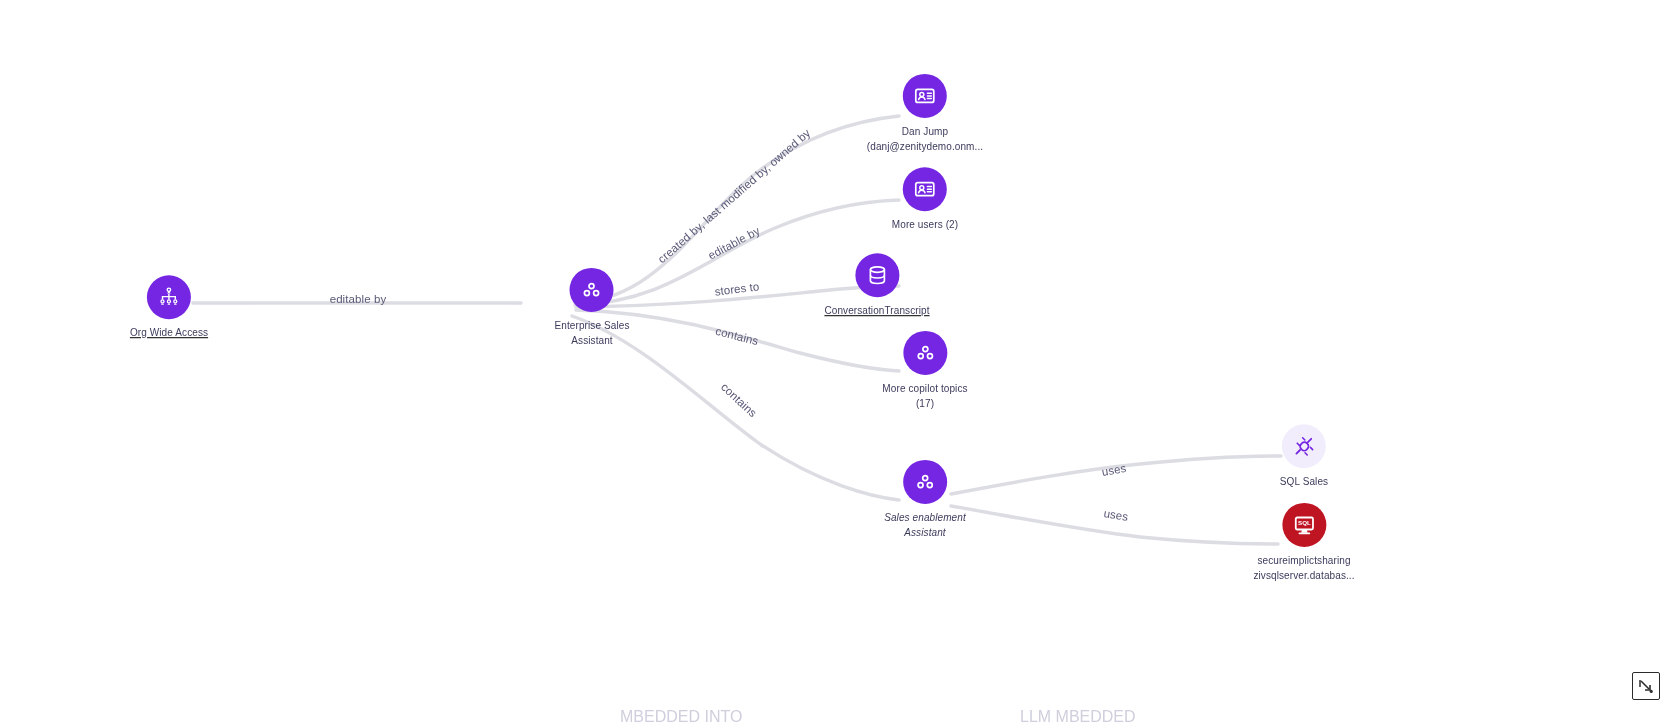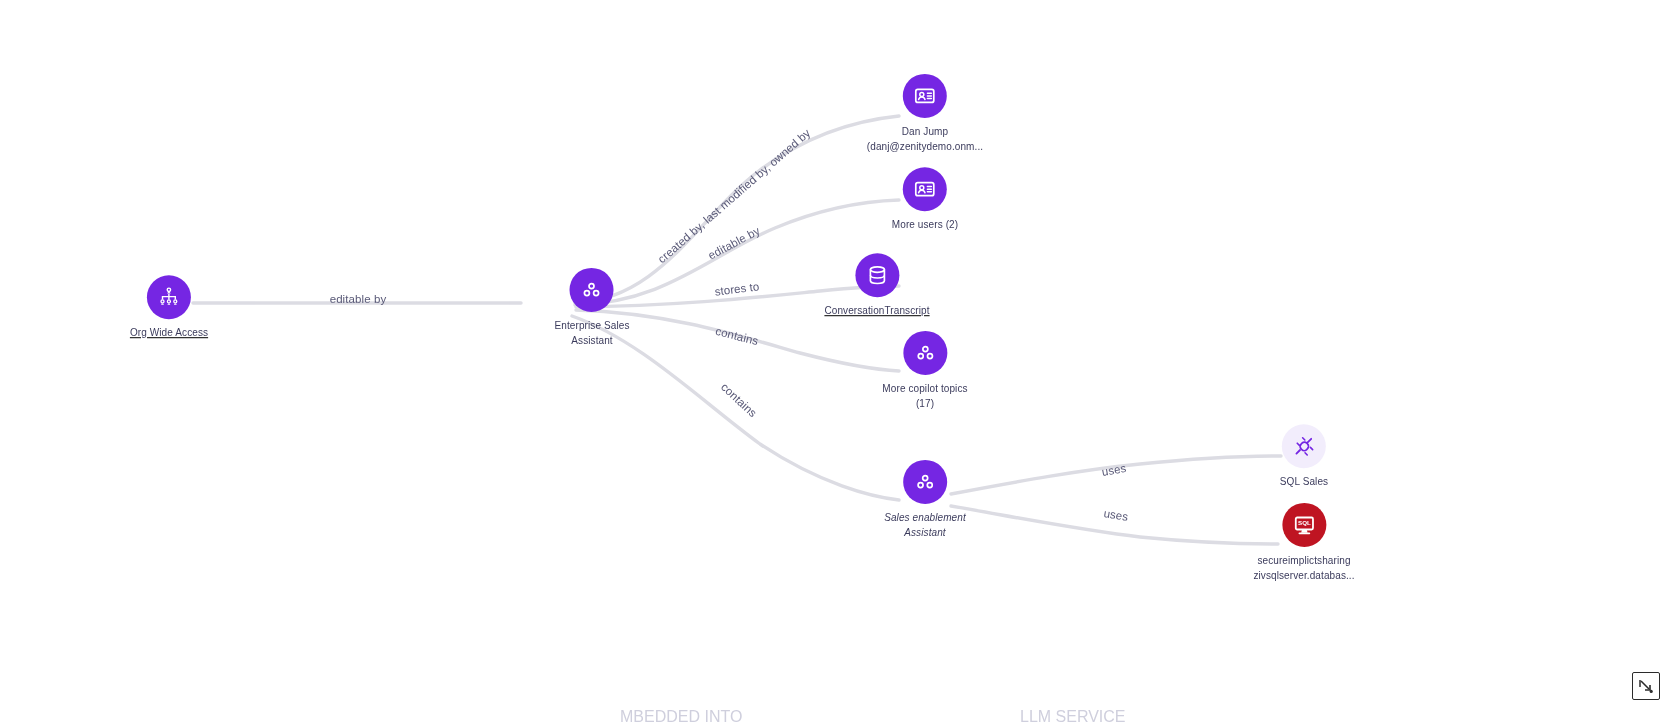--- a/index.html
+++ b/index.html
@@ -251,13 +251,13 @@
       <path d="M2 2 L2 9" stroke="#2b2b2b" stroke-width="1.5" fill="none"></path>
       <path d="M3 3 L11 11" stroke="#2b2b2b" stroke-width="1.6" fill="none"></path>
       <path d="M7 12 L12 12 L12 7" stroke="#2b2b2b" stroke-width="1.6" fill="none" stroke-linejoin="round"></path>
       <circle cx="13.2" cy="13.4" r="1.6" fill="#2b2b2b"></circle>
     </svg>
   </div>
 
 </div>
 
 <div class="bottom-ghost" style="left: 620px;">MBEDDED INTO</div>
-<div class="bottom-ghost" style="left: 1020px;">LLM SERVICE</div>
+<div class="bottom-ghost" style="left: 1020px;">LLM MBEDDED</div>
 
 </body></html>

